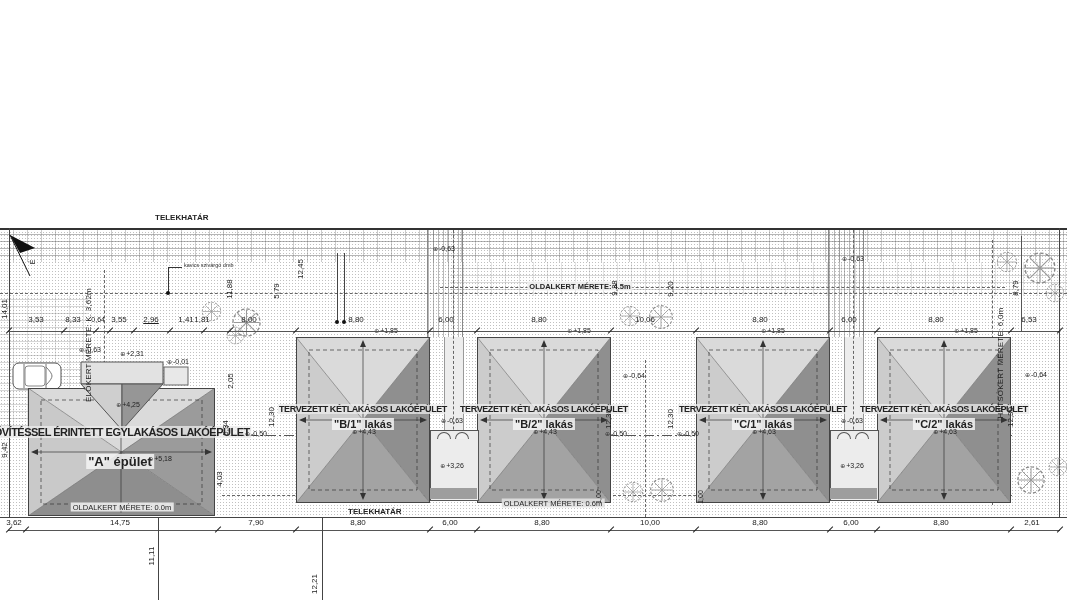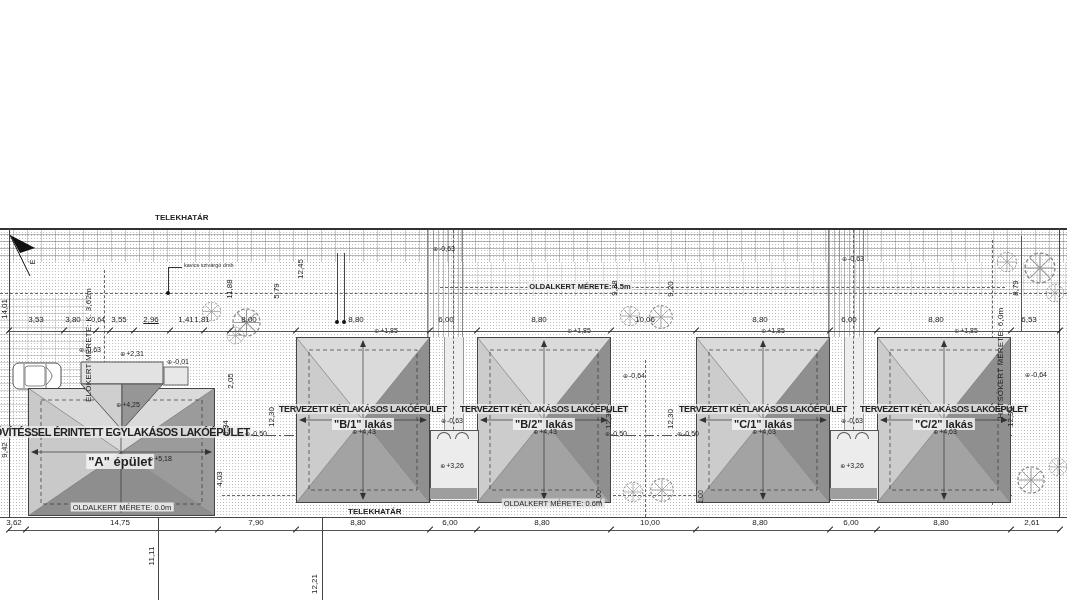--- a/index.html
+++ b/index.html
@@ -357,21 +357,21 @@
       <div class="tick" style="left:473px;top:529px;"></div>
     <div class="tick" style="left:607px;top:529px;"></div>
       <div class="tick" style="left:692px;top:529px;"></div>
     <div class="tick" style="left:826px;top:529px;"></div>
       <div class="tick" style="left:873px;top:529px;"></div>
     <div class="tick" style="left:1007px;top:529px;"></div>
       <div class="tick" style="left:1056px;top:529px;"></div>
   </div>
 
   <span class="dim" style="left:36px;top:320px;">3,53</span>
-  <span class="dim" style="left:73px;top:320px;">3,80</span>
+  <span class="dim" style="left:73px;top:320px;">8,33</span>
   <span class="dim" style="left:97px;top:320px;font-size:7px;">-0,64</span>
   <span class="dim" style="left:119px;top:320px;">3,55</span>
   <span class="dim" style="left:151px;top:320px;text-decoration:underline;">2,96</span>
   <span class="dim" style="left:186px;top:320px;">1,41</span>
   <span class="dim" style="left:202px;top:320px;">1,81</span>
   <span class="dim" style="left:249px;top:320px;">8,00</span>
   <span class="dim" style="left:356px;top:320px;">8,80</span>
   <span class="dim" style="left:446px;top:320px;">6,00</span>
   <span class="dim" style="left:539px;top:320px;">8,80</span>
   <span class="dim" style="left:645px;top:320px;">10,06</span>

